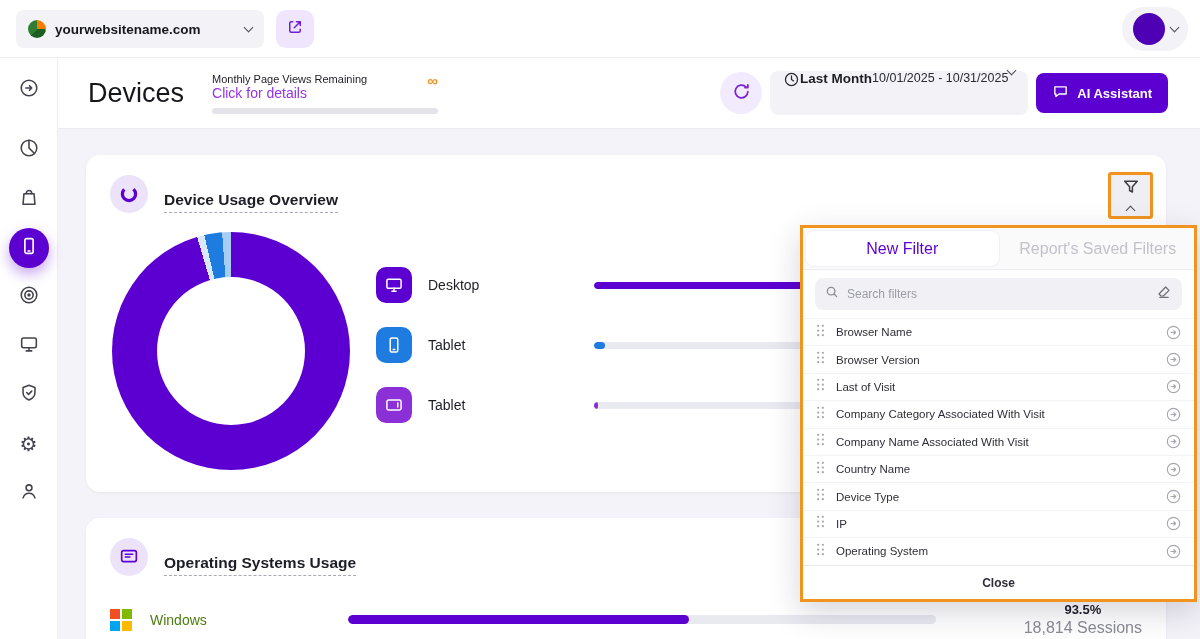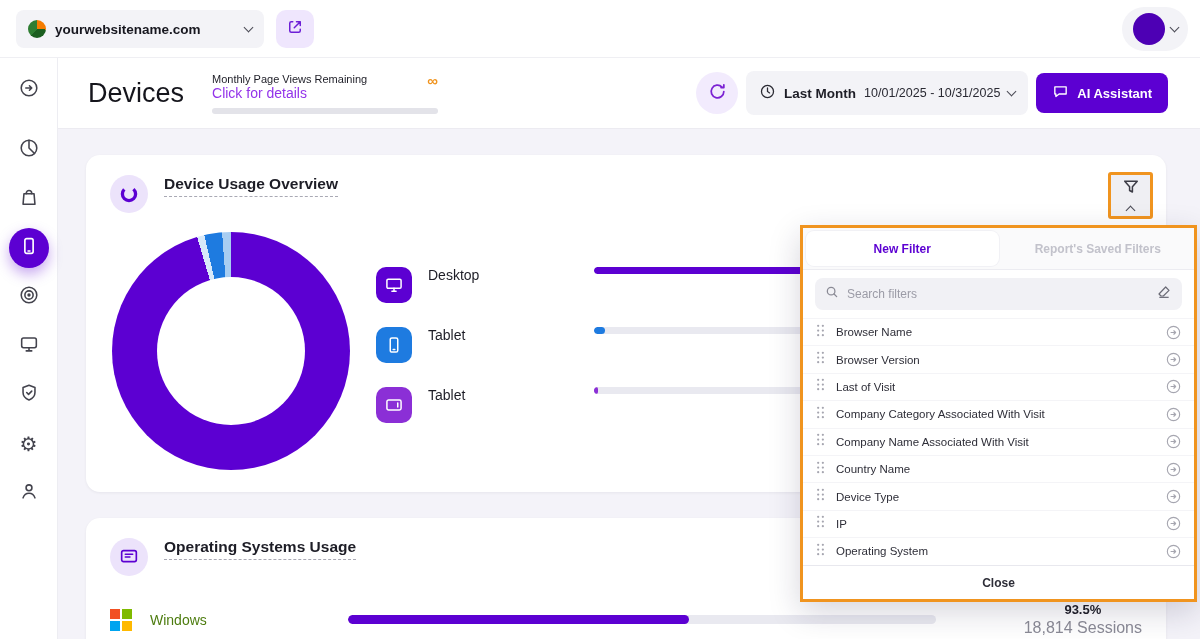--- a/index.html
+++ b/index.html
@@ -28,58 +28,58 @@
   .page-header{position:absolute;left:58px;top:58px;right:0;height:71px;background:#fff;border-bottom:1px solid #ecebf1;display:flex;align-items:center;z-index:2}
   .page-title{margin-left:30px;font-size:27px;font-weight:normal;color:#15151c}
   .pv-block{margin-left:28px;width:226px}
   .pv-top{display:flex;justify-content:space-between;align-items:flex-start}
   .pv-label{font-size:11px;font-weight:normal;color:#1d1d26}
   .pv-link{font-size:14px;color:#9333ea;margin-top:0;cursor:pointer}
   .pv-inf{color:#f0941f;font-weight:bold;font-size:15px;line-height:1}
   .pv-bar{margin-top:7px;height:6px;border-radius:3px;background:#e3e3e9}
   .hdr-right{margin-left:auto;margin-right:32px;display:flex;align-items:center;gap:8px}
   .refresh-btn{width:42px;height:42px;border-radius:50%;background:#f2ebfd;display:flex;align-items:center;justify-content:center;cursor:pointer}
-  .period{height:44px;background:#f3f3f7;border-radius:8px;display:flex;align-items:center;padding:0 13px;gap:8px;cursor:pointer}
+  .period{height:44px;background:#f3f3f7;border-radius:8px;display:flex;align-items:flex-start;padding:0 13px;gap:0;cursor:pointer}
   .period-label{font-size:13.5px;font-weight:bold;color:#1d1d26}
   .period-range{font-size:12.5px;color:#2a2a33}
   .ai-btn{height:40px;background:#5c00d2;border:none;border-radius:8px;color:#fff;display:flex;align-items:center;gap:8px;padding:0 16px;font-size:13px;font-weight:bold;cursor:pointer;font-family:inherit}
 
   
   .card{position:absolute;background:#fff;border-radius:14px;box-shadow:0 1px 3px rgba(20,20,40,.06);z-index:1}
   .card.device{left:86px;top:155px;width:1080px;height:337px}
   .card.os{left:86px;top:518px;width:1080px;height:170px}
-  .card-head{display:flex;align-items:flex-start;padding:20px 22px 0 24px}
+  .card-head{display:flex;align-items:flex-end;padding:20px 22px 0 24px}
   .card-icon{width:38px;height:38px;border-radius:50%;background:#ece3fb;display:flex;align-items:center;justify-content:center;flex:none}
   .card-title{margin-left:16px;font-size:15.5px;font-weight:bold;color:#1d1d26;border-bottom:1px dashed #a9a9b4;padding-bottom:3px}
   .filter-btn{position:absolute;top:17px;right:13px;width:45px;height:47px;background:#efeff3;border:3px solid #f0941f;border-radius:3px;display:flex;flex-direction:column;align-items:center;justify-content:center;gap:3px;cursor:pointer}
 
   .donut{position:absolute;left:26px;top:77px;width:238px;height:238px;border-radius:50%}
   .donut::after{content:"";position:absolute;inset:45px;background:#fff;border-radius:50%}
 
   .legend{position:absolute;left:290px;top:112px;display:flex;flex-direction:column;gap:24px}
-  .lg-row{display:flex;align-items:flex-start;height:36px}
+  .lg-row{display:flex;align-items:center;height:36px}
   .lg-icon{width:36px;height:36px;border-radius:10px;display:flex;align-items:center;justify-content:center;flex:none}
   .lg-label{margin-left:16px;font-size:14px;color:#1d1d26;width:166px}
   .lg-track{width:340px;height:7px;border-radius:4px;background:#e9e9f0;overflow:hidden}
   .lg-fill{height:100%;border-radius:4px}
 
   .os-row{display:flex;align-items:center;margin:26px 24px 0 24px}
   .win-logo{width:22px;height:22px;display:grid;grid-template-columns:10px 10px;grid-template-rows:10px 10px;gap:2px;flex:none}
   .win-logo i{display:block}
   .os-label{margin-left:18px;font-size:14px;color:#4d7c0f;width:198px}
   .os-track{width:588px;height:9px;border-radius:5px;background:#e9e9f0;overflow:hidden}
   .os-fill{height:100%;border-radius:5px}
   .os-stats{margin-left:auto;text-align:center}
   .os-pct{font-size:13px;font-weight:bold;color:#1d1d26}
   .os-sess{font-size:16px;color:#8b8b96;margin-top:2px}
 
   
   .fpanel{position:absolute;left:800px;top:225px;width:397px;height:377px;background:#fff;border:3px solid #f0941f;z-index:10;box-shadow:0 10px 30px rgba(30,20,60,.18);display:flex;flex-direction:column}
   .ftabs{display:flex;height:42px;background:#fafafb;border-bottom:1px solid #ececf1;flex:none}
-  .ftab{flex:1;display:flex;align-items:center;justify-content:center;font-size:12px;font-weight:bold;cursor:pointer}
+  .ftab{flex:1;display:flex;align-items:center;justify-content:center;font-size:16px;font-weight:normal;cursor:pointer}
   .ftab.active{background:#fff;color:#5c00d2;border-radius:8px;margin:3px;box-shadow:0 0 0 1px #f1f1f5}
   .ftab.inactive{color:#c2c2cb}
   .fsearch{margin:8px 12px;height:32px;background:#f1f1f5;border-radius:8px;display:flex;align-items:center;padding:0 10px;gap:8px;flex:none}
   .fsearch input{border:none;background:transparent;outline:none;font-size:12px;color:#333;flex:1;font-family:inherit}
   .fsearch input::placeholder{color:#9b9ba6}
   .flist{flex:1;overflow:hidden}
   .fitem{height:27.4px;display:flex;align-items:center;padding:0 12px;gap:10px;border-top:1px solid #f4f4f7;cursor:pointer}
   .fitem-label{font-size:11.5px;color:#2e2e38}
   .fitem-arrow{margin-left:auto;display:flex;align-items:center}
   .fclose{flex:none;height:34px;border-top:1px solid #e8e8ee;display:flex;align-items:center;justify-content:center;font-size:12px;font-weight:bold;color:#2e2e38;cursor:pointer}

